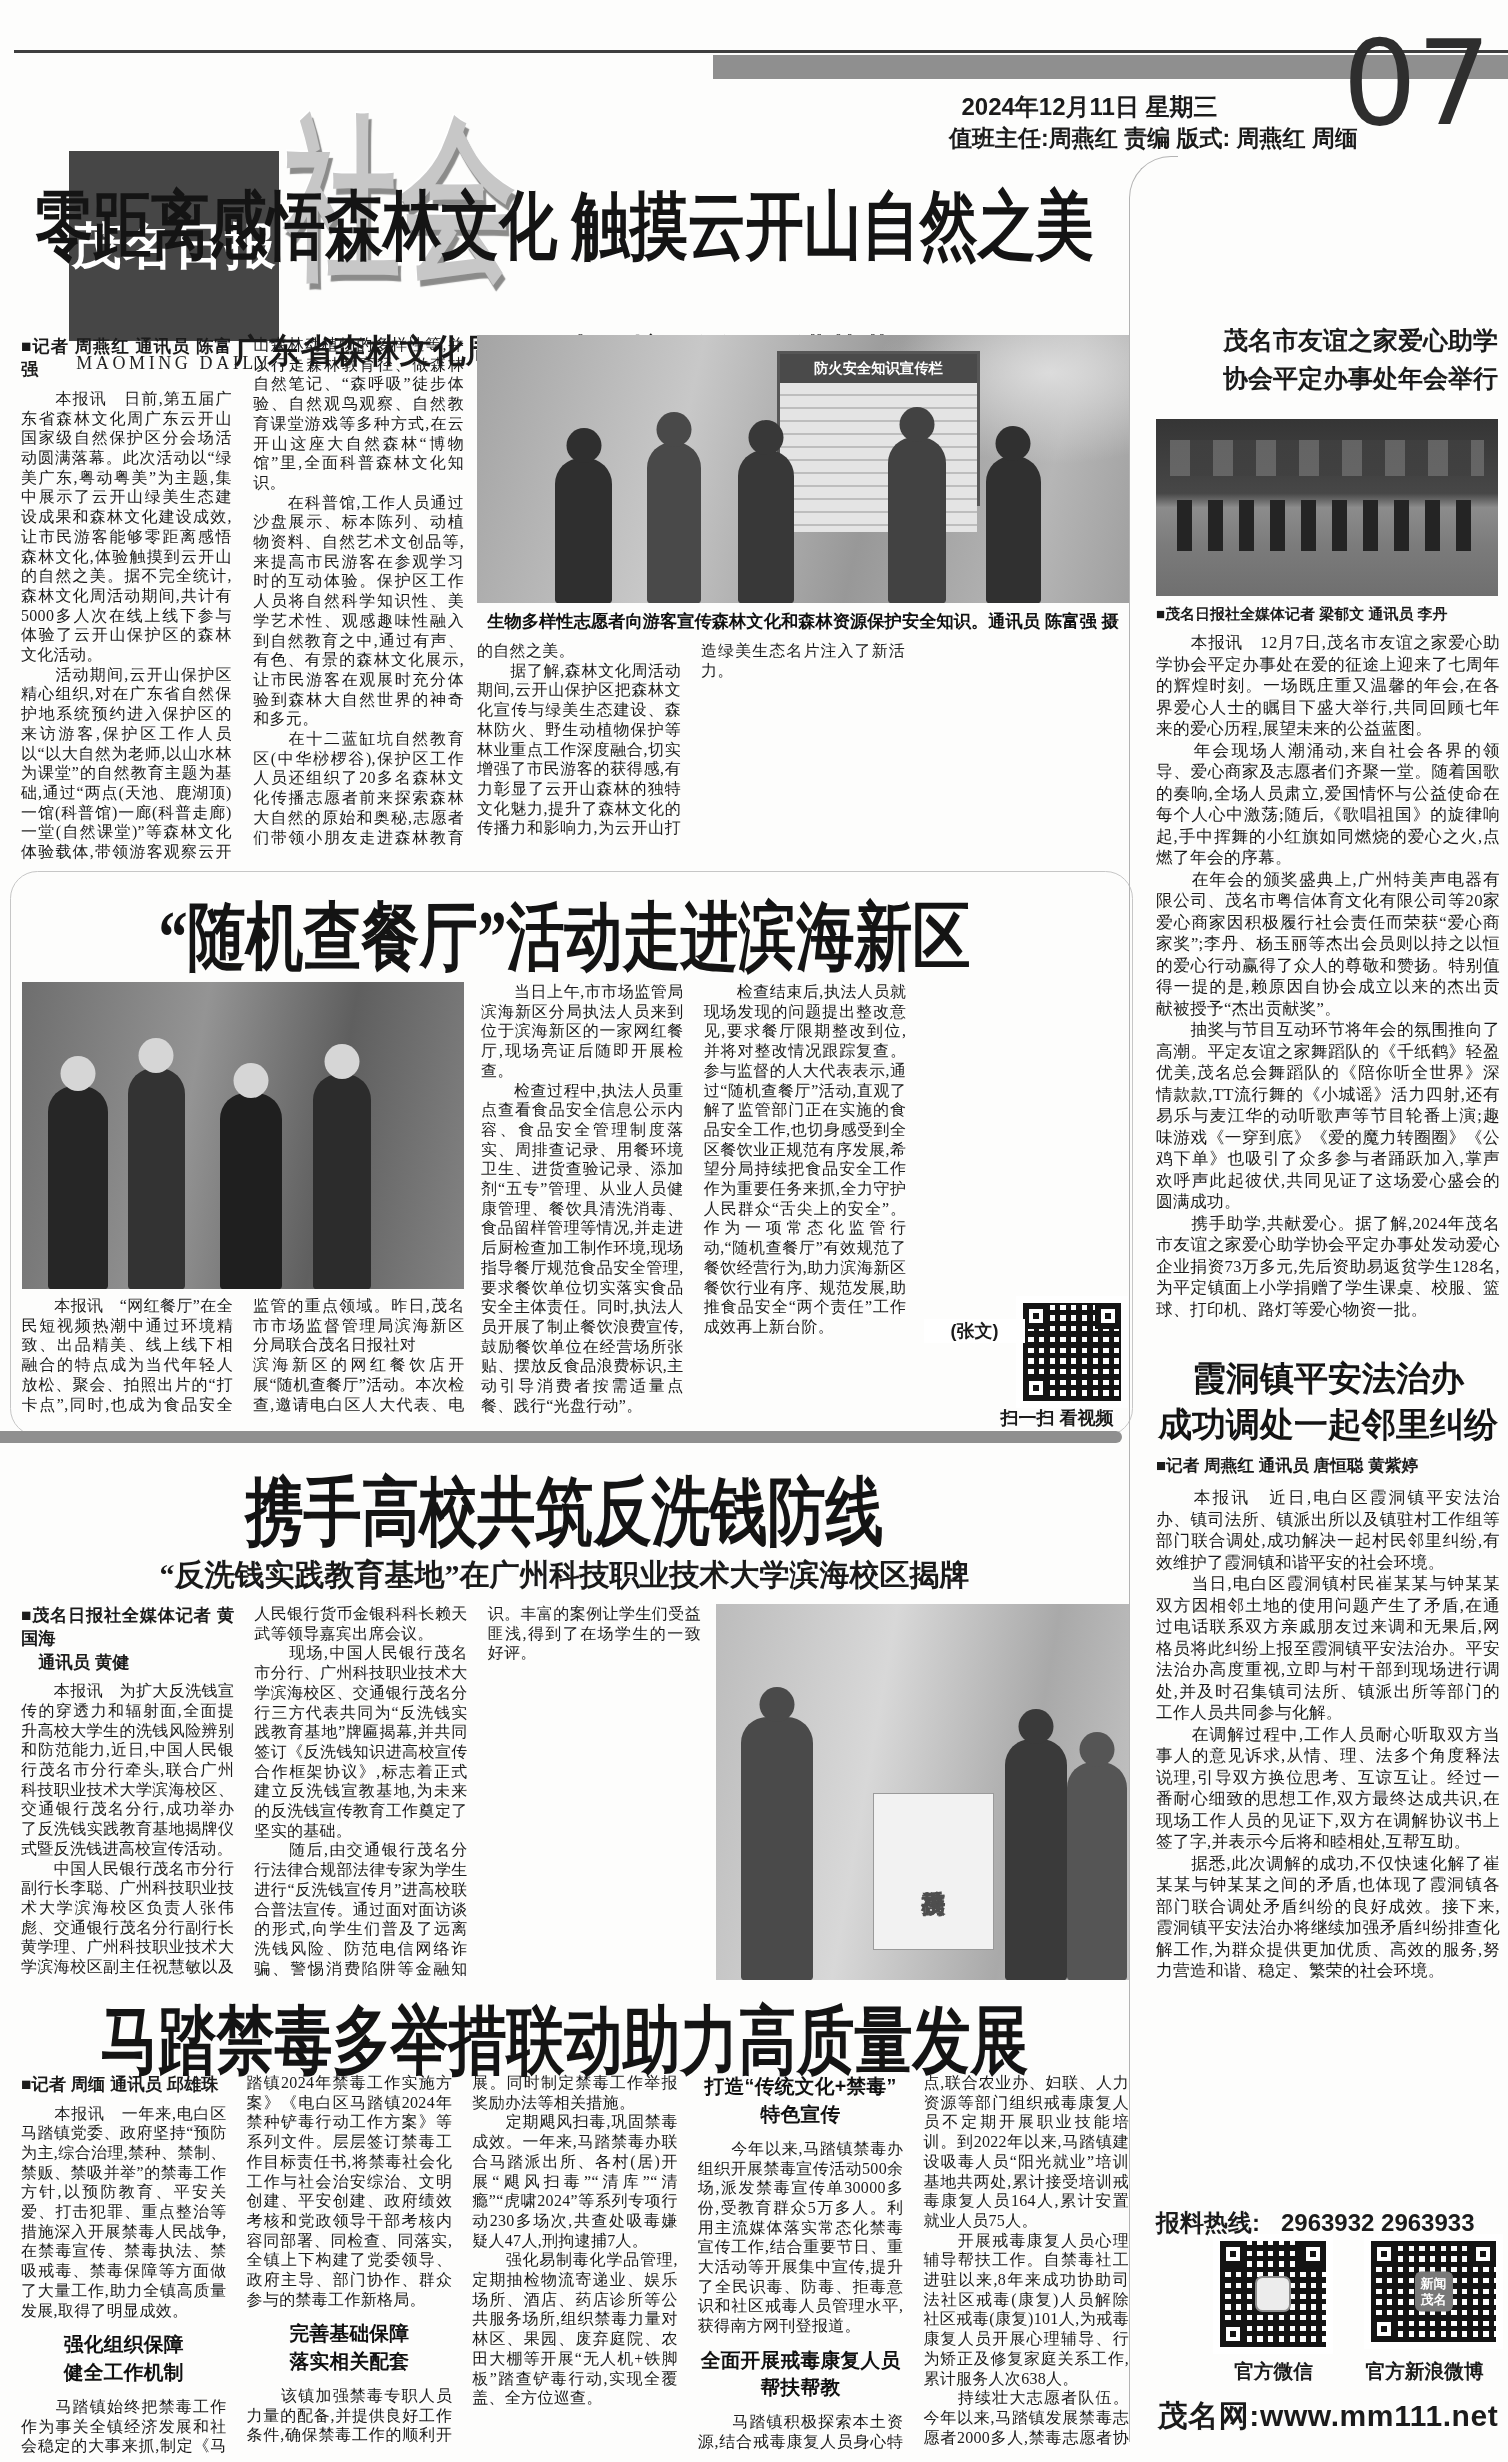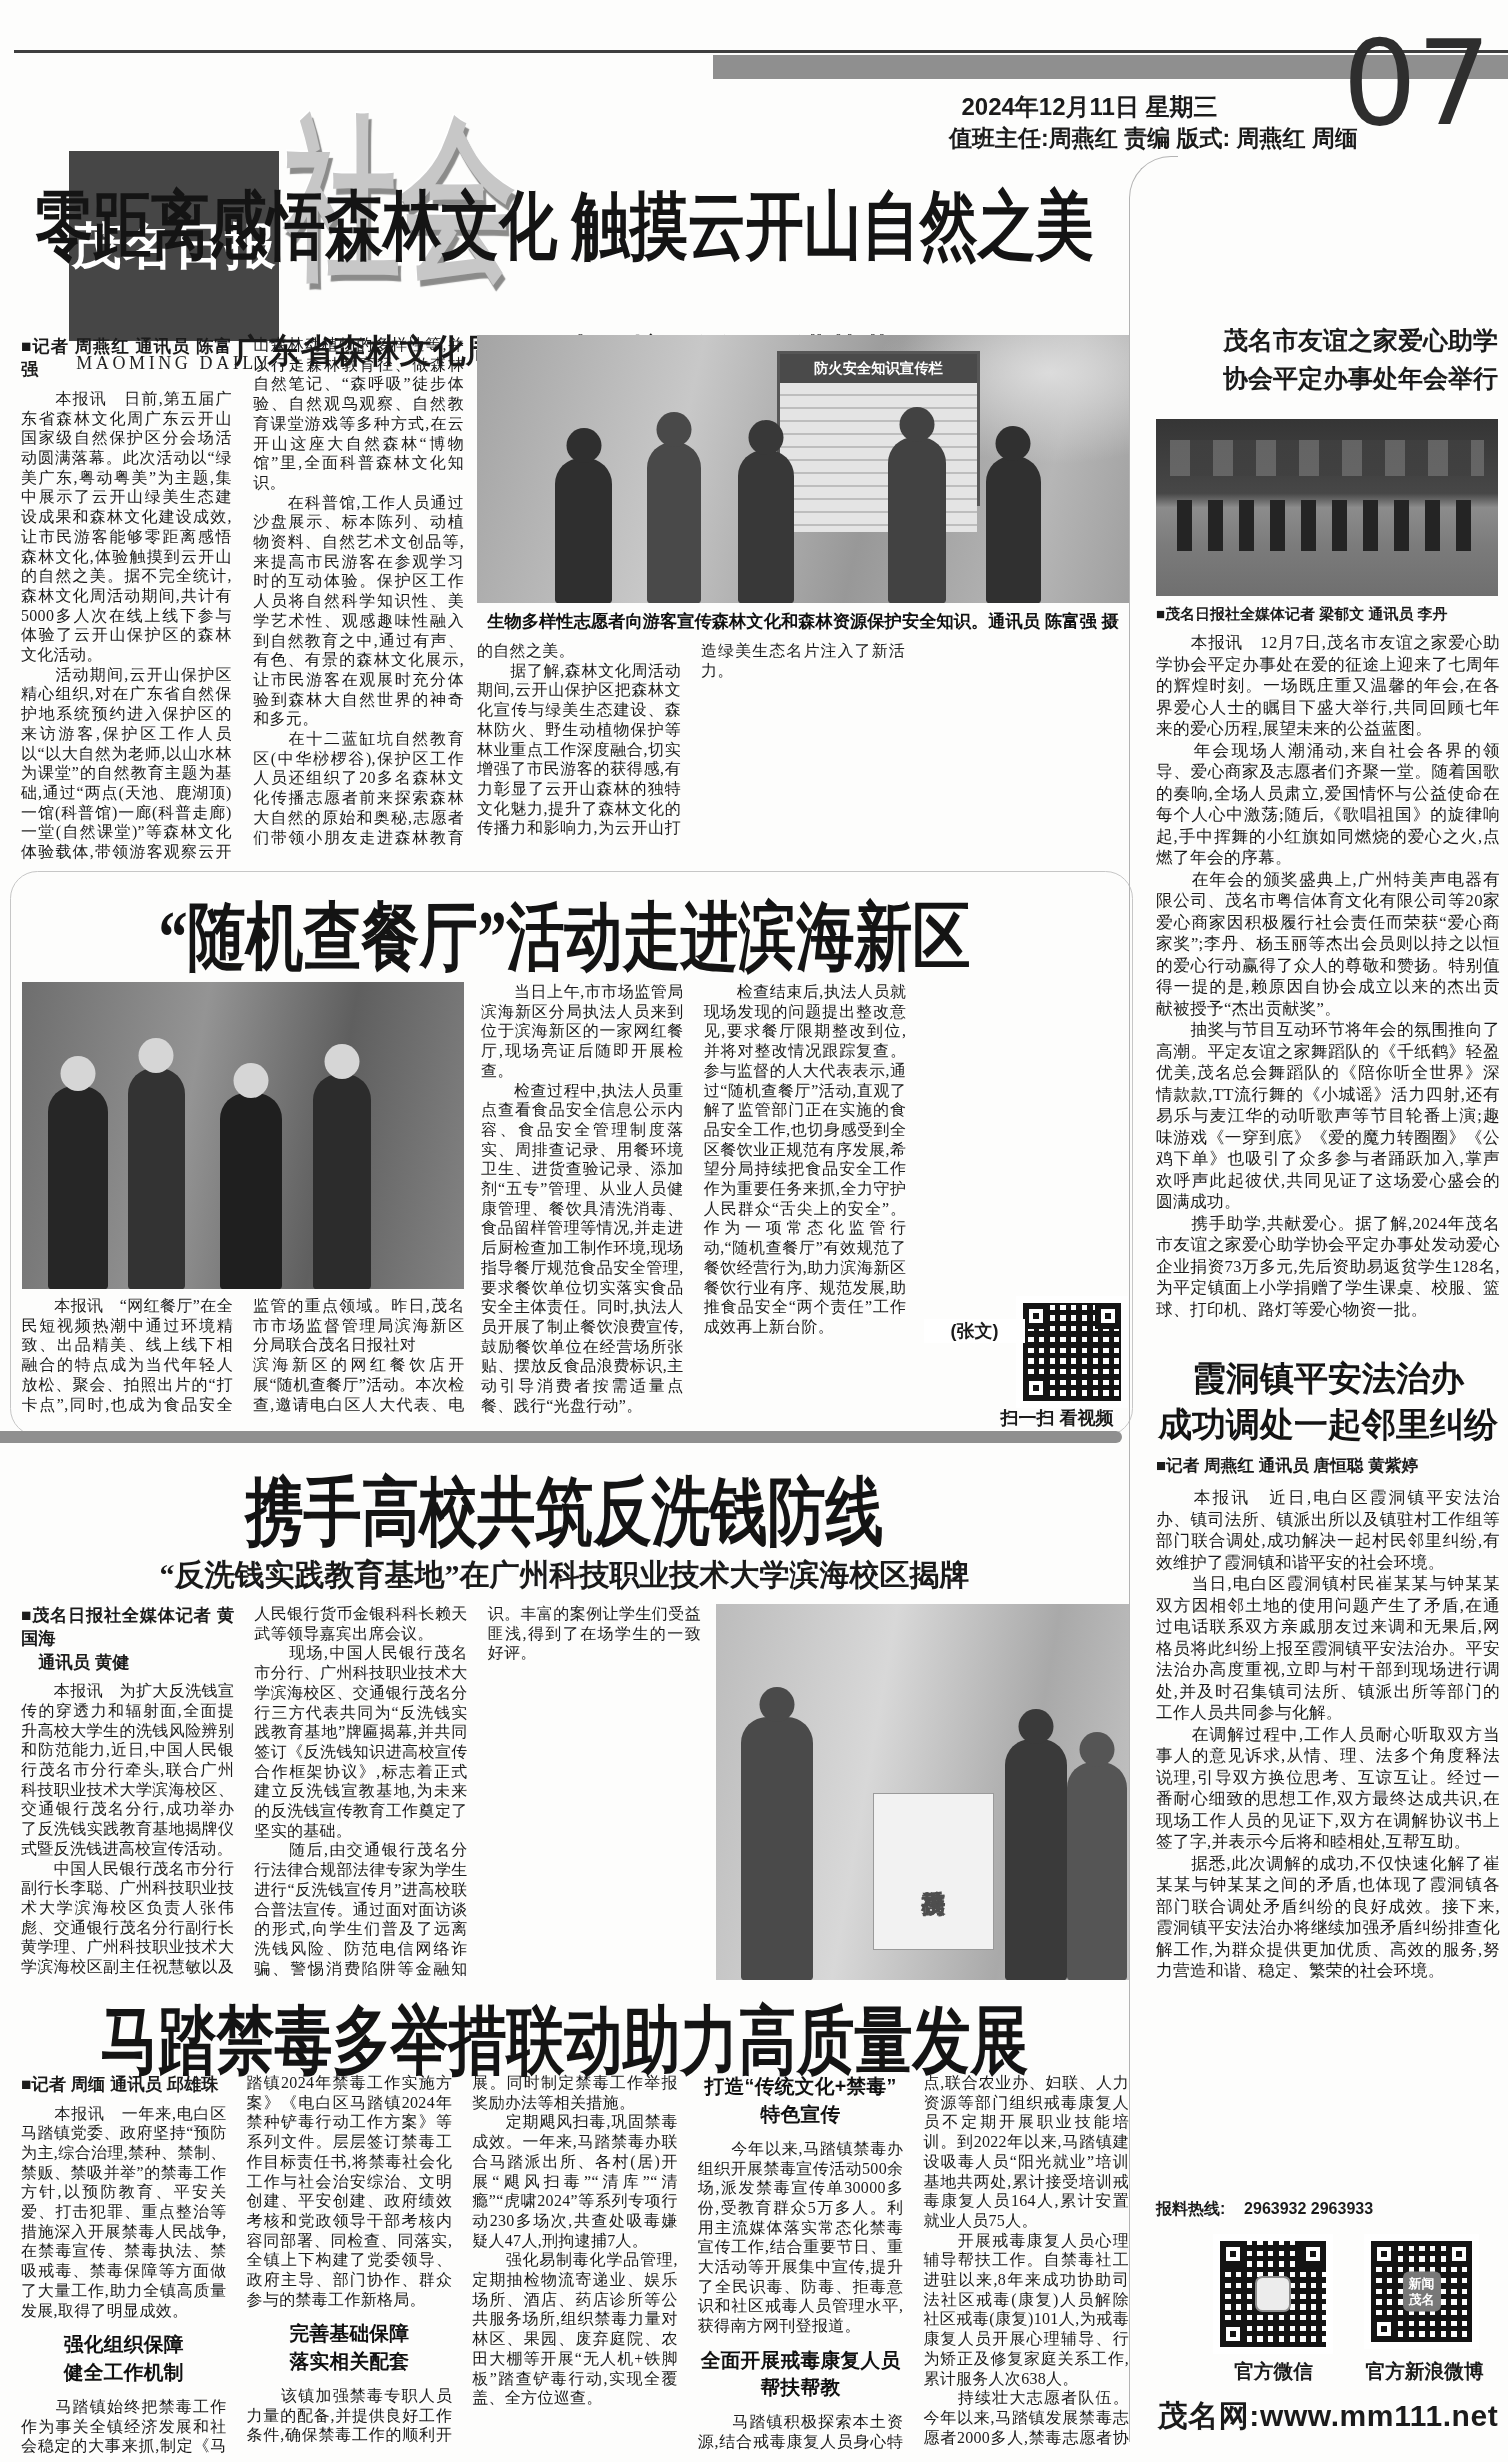--- a/index.html
+++ b/index.html
@@ -64,21 +64,21 @@
   .qf{position:absolute;width:26px;height:26px;border:6px solid #141414;background:#fff;box-sizing:border-box;}
   .qf::after{content:"";position:absolute;inset:3.6px;background:#141414;}
   .qf.tl{left:0;top:0;} .qf.tr{right:0;top:0;} .qf.bl{left:0;bottom:0;}
   .qlogo{position:absolute;left:50%;top:50%;transform:translate(-50%,-50%);width:32px;height:32px;
          background:#ececec;border:2.4px solid #8d8d8d;border-radius:7.2px;}
   .qbadge{position:absolute;left:50%;top:50%;transform:translate(-50%,-50%);background:#787878;color:#fff;
           font-family:"Liberation Sans",sans-serif;font-weight:bold;font-size:13px;line-height:1.2;
           text-align:center;padding:4.8px 6px;border-radius:6px;white-space:pre-line;}
   .qrlabel{font-family:"Liberation Sans",sans-serif;font-weight:bold;font-size:19.7px;text-align:center;}
   .signature{font-family:"Liberation Sans",sans-serif;font-weight:bold;font-size:18px;background:#fff;text-align:center;}
-  .hotline{font-family:"Liberation Sans",sans-serif;font-weight:bold;font-size:16px;}
+  .hotline{font-family:"Liberation Sans",sans-serif;font-weight:bold;font-size:24px;margin-top:8px;}
   .website{font-family:"Liberation Sans",sans-serif;font-weight:bold;font-size:30px;text-align:center;letter-spacing:0.6px;}
   .sbhead{font-weight:900;text-align:center;white-space:pre-line;color:#141414;}
   .sbsub{font-weight:700;text-indent:2em;line-height:1.5;}
   .sbflow{font-size:16.7px;line-height:21.5px;}
 </style>
 </head>
 <body>
 
 <div class="page">
 
@@ -231,21 +231,21 @@
     <span style="margin-left:14.3px;">2963932 2963933</span>
   </div>
 
   <div class="qr" style="left:1220px;top:2241px;width:106px;height:106px;">
     <div class="pix"></div>
     <span class="qf tl"></span>
     <span class="qf tr"></span>
     <span class="qf bl"></span>
     <span class="qlogo"></span>
   </div>
-  <div class="qr" style="left:1371px;top:2241px;width:101px;height:101px;">
+  <div class="qr" style="left:1371px;top:2241px;width:101px;height:101px;padding-left:24px;">
     <div class="pix"></div>
     <span class="qf tl"></span>
     <span class="qf tr"></span>
     <span class="qf bl"></span>
     <span class="qbadge">新闻
 茂名</span>
   </div>
   <div class="abs qrlabel" style="left:1202px;top:2358px;width:143px;">官方微信</div>
   <div class="abs qrlabel" style="left:1353px;top:2358px;width:143px;">官方新浪微博</div>
   <div class="abs website" style="left:1149px;top:2396px;width:358px;">茂名网:www.mm111.net</div>

